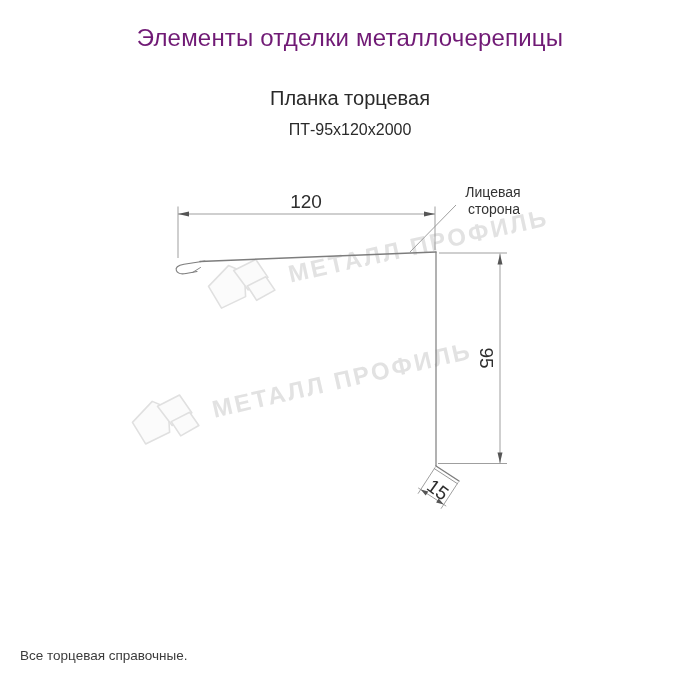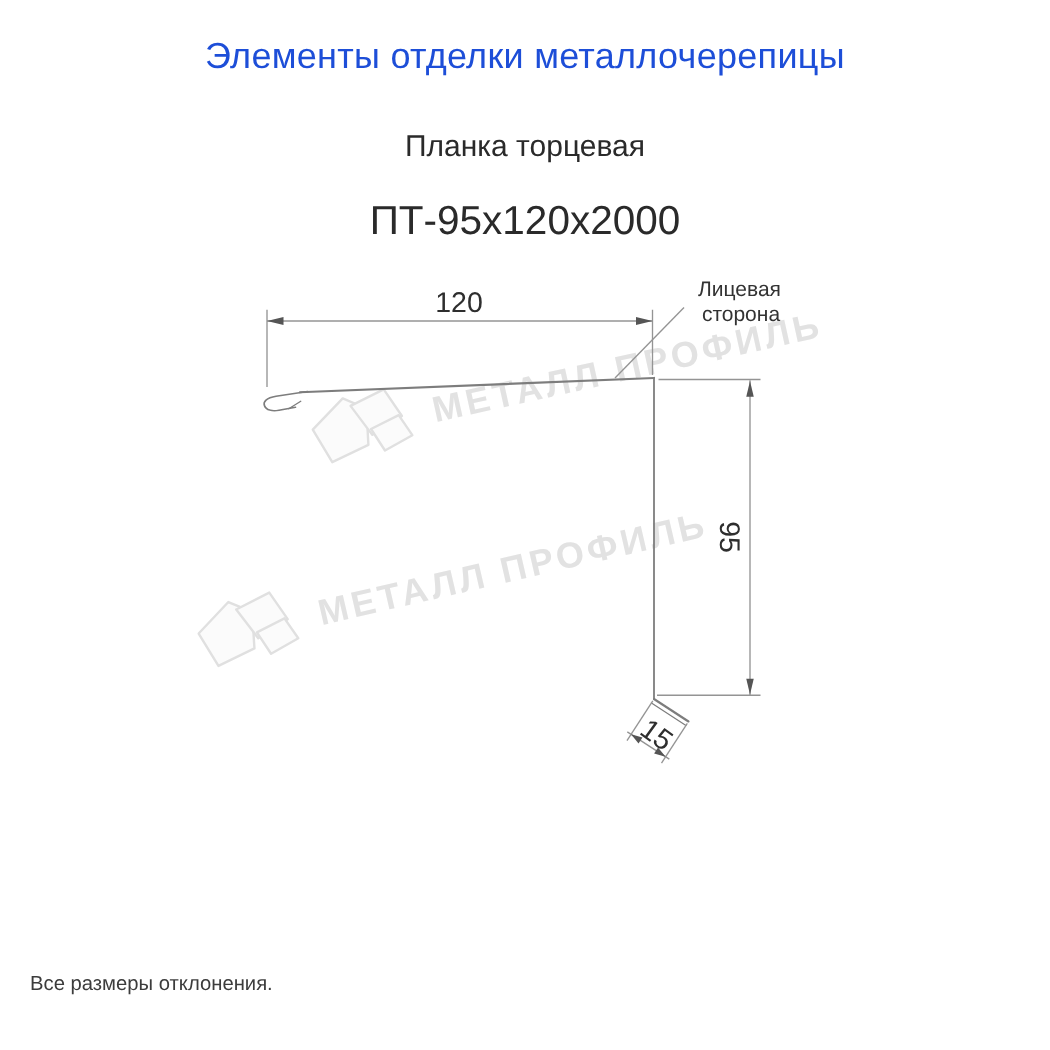--- a/index.html
+++ b/index.html
@@ -2,29 +2,29 @@
 <html><head>
 <meta charset="utf-8">
 <style>
   html,body{margin:0;padding:0;background:#fff;}
   .stage{
     position:relative;width:700px;height:700px;background:#ffffff;overflow:hidden;
     font-family:"Liberation Sans","DejaVu Sans",sans-serif;
   }
   .page-title{
     position:absolute;top:24px;left:0;width:700px;text-align:center;
-    font-size:24px;font-weight:400;color:#1d4ed8;letter-spacing:0.2px;
+    font-size:24px;font-weight:400;color:#701a75;letter-spacing:0.2px;
   }
   .product-name{
     position:absolute;top:87px;left:0;width:700px;text-align:center;
     font-size:20px;font-weight:400;color:#2a2a2a;
   }
   .product-code{
-    position:absolute;top:132px;left:0;width:700px;text-align:center;
-    font-size:27px;font-weight:400;color:#2a2a2a;
+    position:absolute;top:121px;left:0;width:700px;text-align:center;
+    font-size:16px;font-weight:400;color:#2a2a2a;
   }
   .watermark{
     position:absolute;display:flex;align-items:center;gap:5px;
     transform-origin:left center;color:#e3e3e3;pointer-events:none;
   }
   .watermark .wm-text{
     font-size:24px;font-weight:700;letter-spacing:2.5px;white-space:nowrap;
     color:#e2e2e2;
   }
   .wm-1{left:202px;top:266px;height:56px;transform:rotate(-12.5deg);}
@@ -123,16 +123,16 @@
     </g>
 
     <g>
       <path d="M410,252 L456,205" stroke="#949494" stroke-width="0.9" fill="none"></path>
       <text class="label-text" x="493" y="197" text-anchor="middle">Лицевая</text>
       <text class="label-text" x="494" y="214" text-anchor="middle">сторона</text>
     </g>
   </svg>
 
   <div class="footnotes">
-    <div>Все размеры отклонения.</div>
+    <div>Все торцевая справочные.</div>
   </div>
 
 </div>
 
 </body></html>

